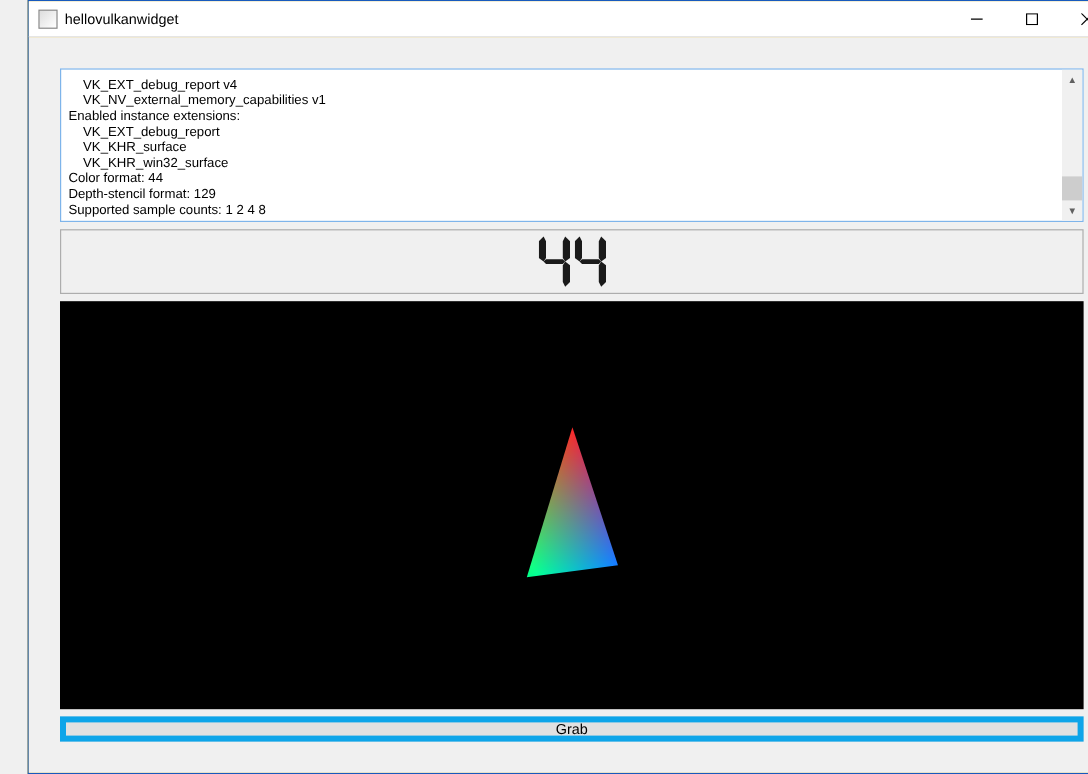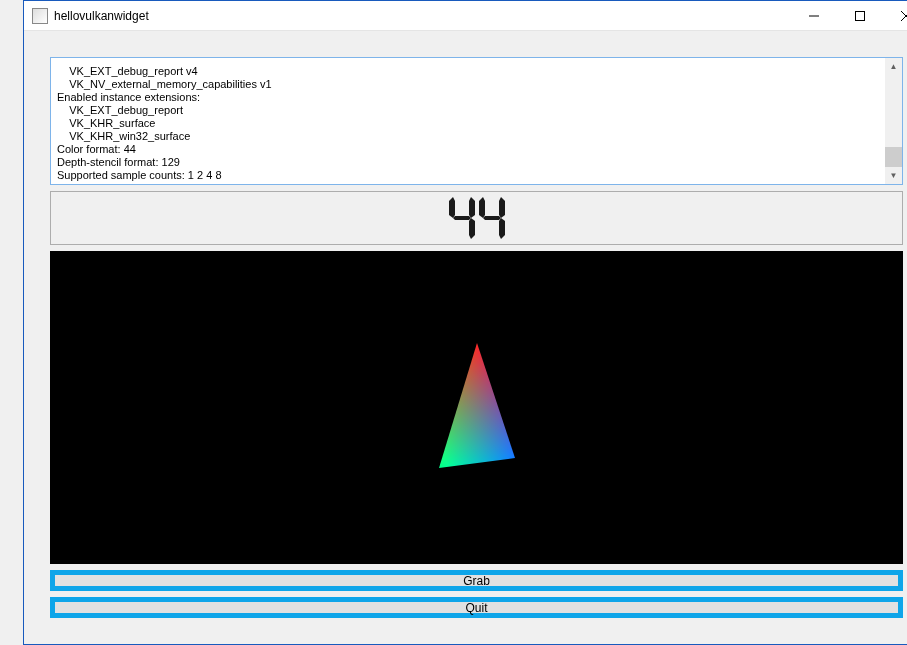--- a/index.html
+++ b/index.html
@@ -247,16 +247,15 @@
         <g>
           <polygon points="60,5 22,130 98,120" fill="#000"></polygon>
           <polygon points="60,5 22,130 98,120" fill="url(#gRed)" style="mix-blend-mode:screen"></polygon>
           <polygon points="60,5 22,130 98,120" fill="url(#gGreen)" style="mix-blend-mode:screen"></polygon>
           <polygon points="60,5 22,130 98,120" fill="url(#gBlue)" style="mix-blend-mode:screen"></polygon>
         </g>
       </svg>
     </div>
 
     <button class="action-btn">Grab</button>
-    <button class="action-btn">Quit</button>
 
   </div>
 </div>
 
 </body></html>

